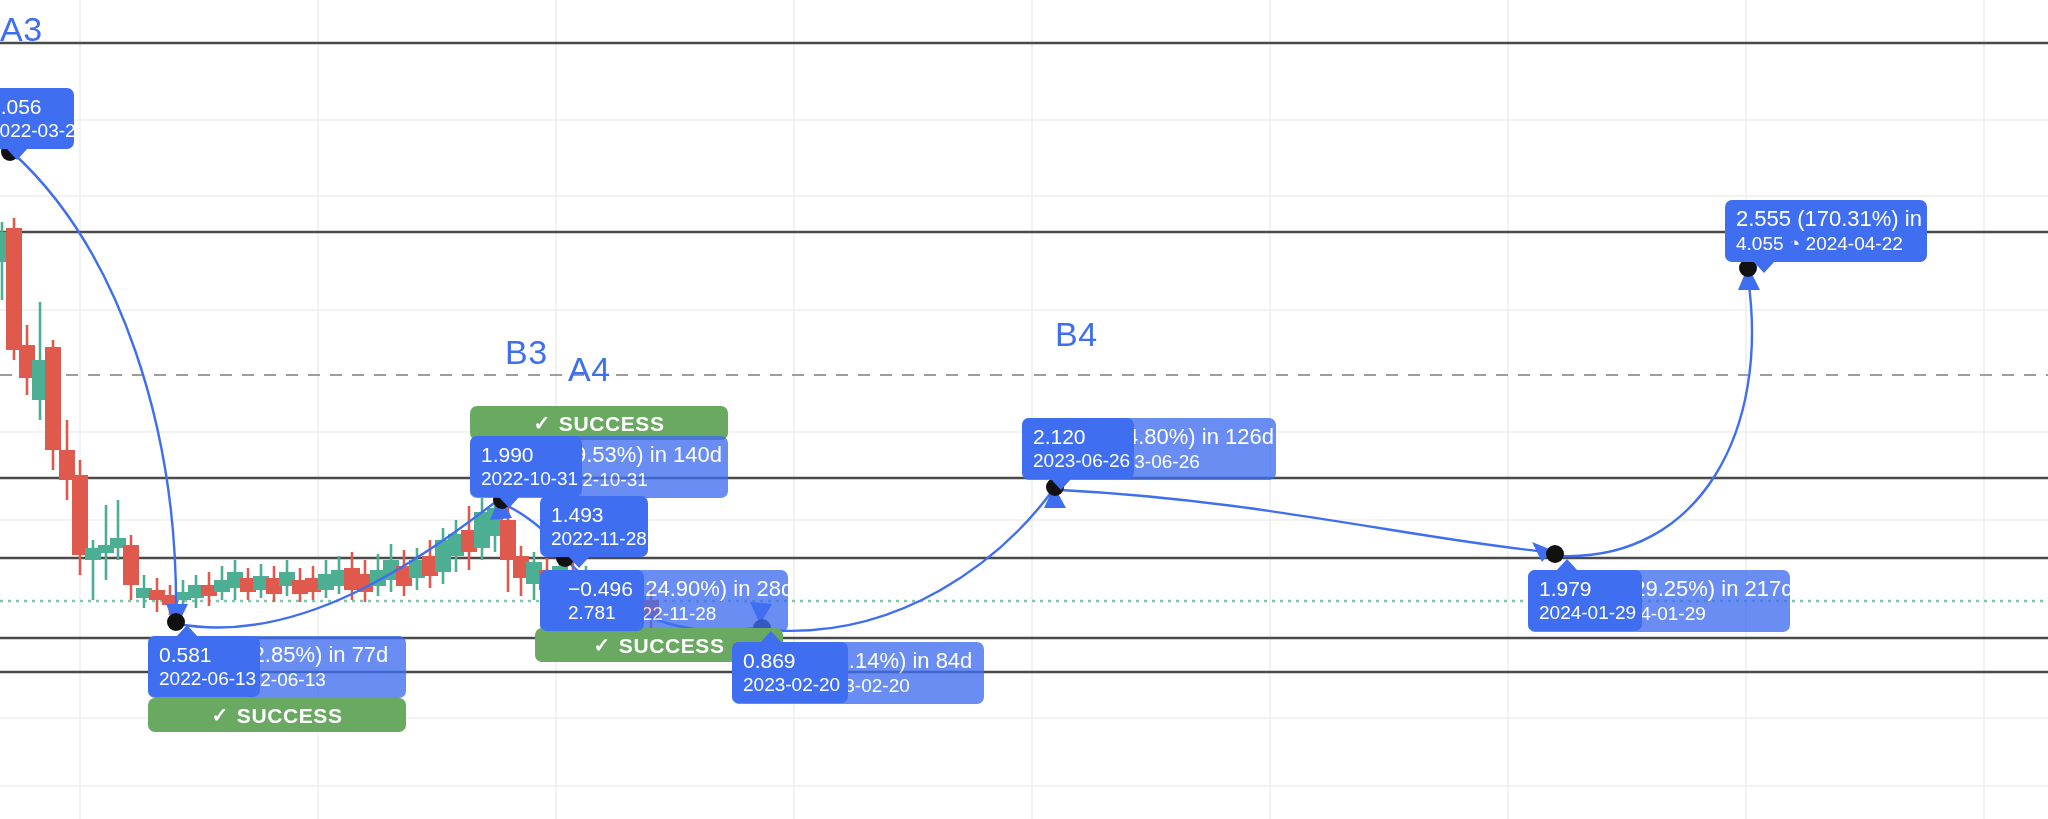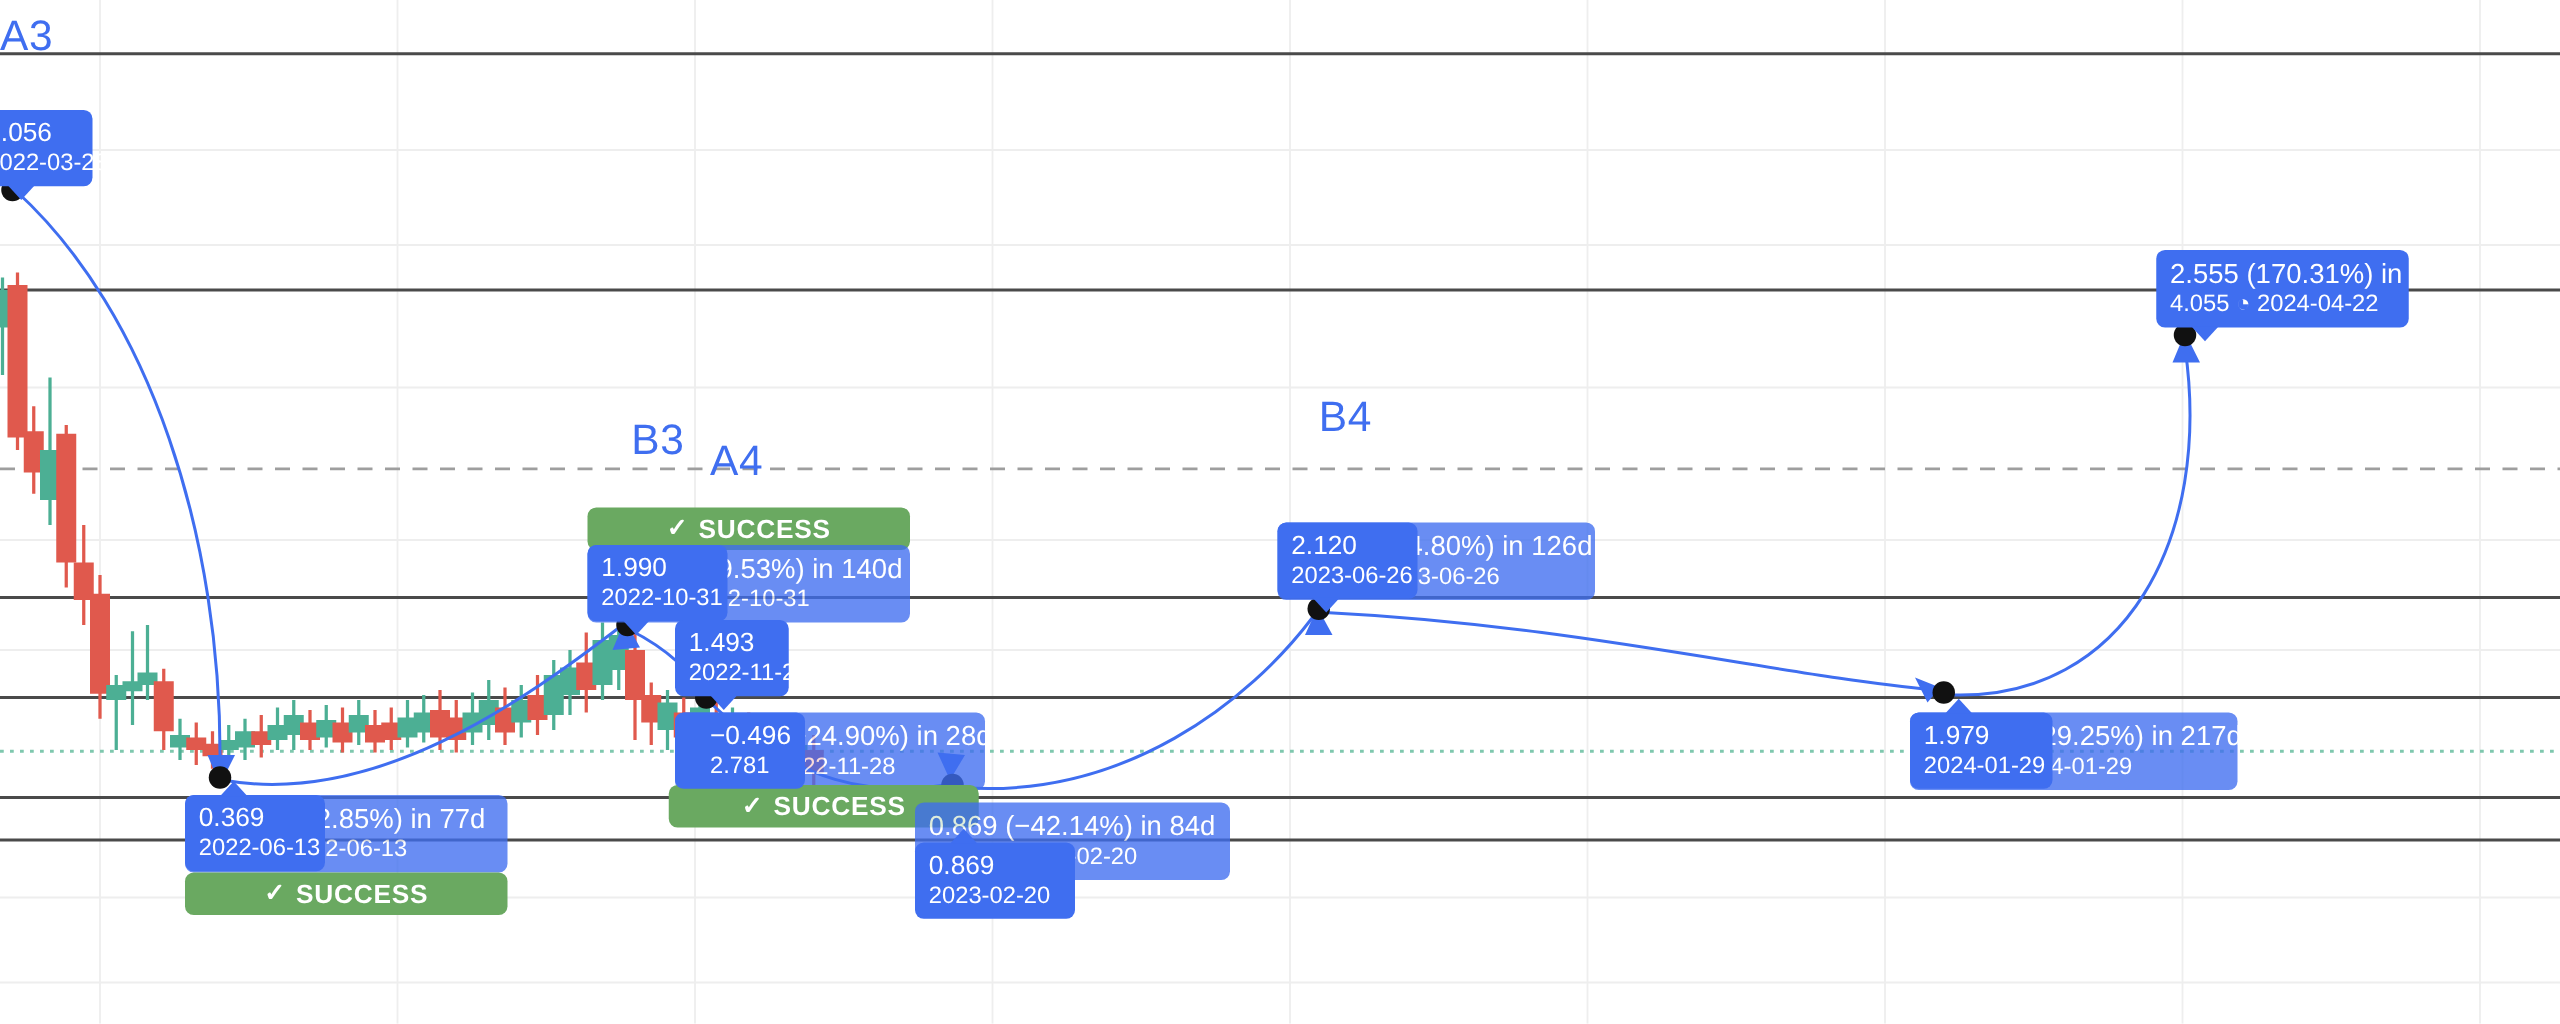--- a/index.html
+++ b/index.html
@@ -234,42 +234,42 @@
     <div class="l1">5.056</div>
     <div class="l2">2022-03-28</div>
   </div>
 
   <div class="lbl back" style="left:148px;top:636px;width:258px;">
     <div class="l1">0.867 (−82.85%) in 77d</div>
     <div class="l2">0.867 ◔ 2022-06-13</div>
   </div>
 
   <div class="lbl small front tip-t" style="left:148px;top:636px;width:112px;">
-    <div class="l1">0.369</div>
+    <div class="l1">0.581</div>
     <div class="l2">2022-06-13</div>
   </div>
   <div class="badge" style="left:148px;top:698px;width:258px;height:34px;">
     <span class="chk">✓</span>
     <span>SUCCESS</span>
   </div>
 
   <div class="badge" style="left:470px;top:406px;width:258px;height:34px;">
     <span class="chk">✓</span>
     <span>SUCCESS</span>
   </div>
   <div class="lbl back" style="left:470px;top:436px;width:258px;">
     <div class="l1">1.493 (129.53%) in 140d</div>
     <div class="l2">1.990 ◔ 2022-10-31</div>
   </div>
   <div class="lbl small front tip-b" style="left:470px;top:436px;width:112px;">
     <div class="l1">1.990</div>
     <div class="l2">2022-10-31</div>
   </div>
 
-  <div class="lbl small front tip-b" style="left:540px;top:496px;width:91px;">
+  <div class="lbl small front tip-b" style="left:540px;top:496px;width:108px;">
     <div class="l1">1.493</div>
     <div class="l2">2022-11-28</div>
   </div>
 
   <div class="lbl back" style="left:540px;top:570px;width:248px;">
     <div class="l1">−0.496 (−24.90%) in 28d</div>
     <div class="l2">1.495 ◔ 2022-11-28</div>
   </div>
   <div class="lbl small front" style="left:540px;top:570px;width:104px;padding-left:28px;">
     <div class="l1">−0.496</div>
@@ -277,21 +277,21 @@
   </div>
   <div class="badge" style="left:535px;top:628px;width:248px;height:34px;">
     <span class="chk">✓</span>
     <span>SUCCESS</span>
   </div>
 
   <div class="lbl back" style="left:732px;top:642px;width:252px;">
     <div class="l1">0.869 (−42.14%) in 84d</div>
     <div class="l2">0.869 ◔ 2023-02-20</div>
   </div>
-  <div class="lbl small front tip-t" style="left:732px;top:674px;width:128px;">
+  <div class="lbl small front tip-t" style="left:732px;top:642px;width:116px;">
     <div class="l1">0.869</div>
     <div class="l2">2023-02-20</div>
   </div>
 
   <div class="lbl back" style="left:1022px;top:418px;width:254px;">
     <div class="l1">1.258 (144.80%) in 126d</div>
     <div class="l2">2.120 ◔ 2023-06-26</div>
   </div>
   <div class="lbl small front tip-b" style="left:1022px;top:418px;width:112px;">
     <div class="l1">2.120</div>

